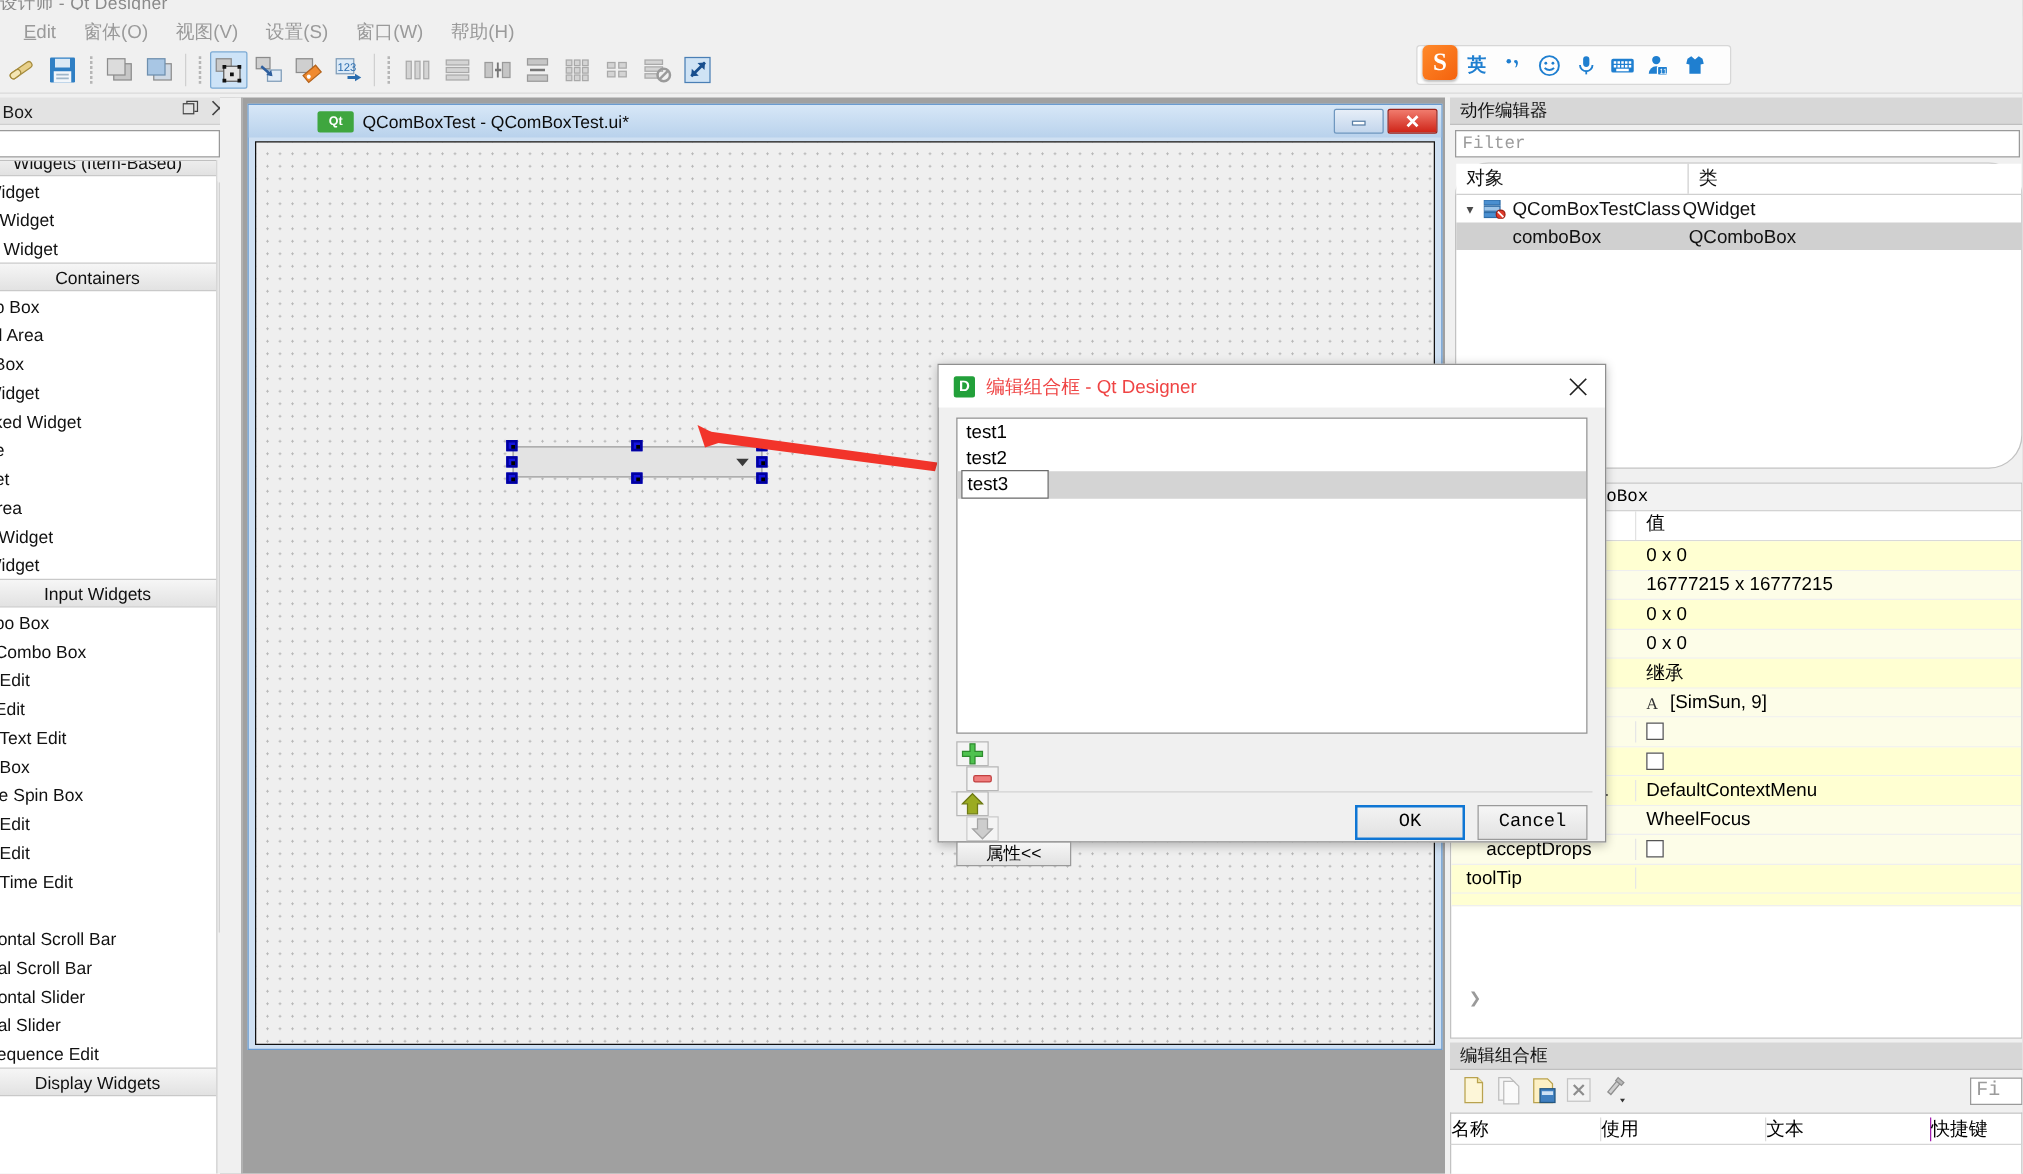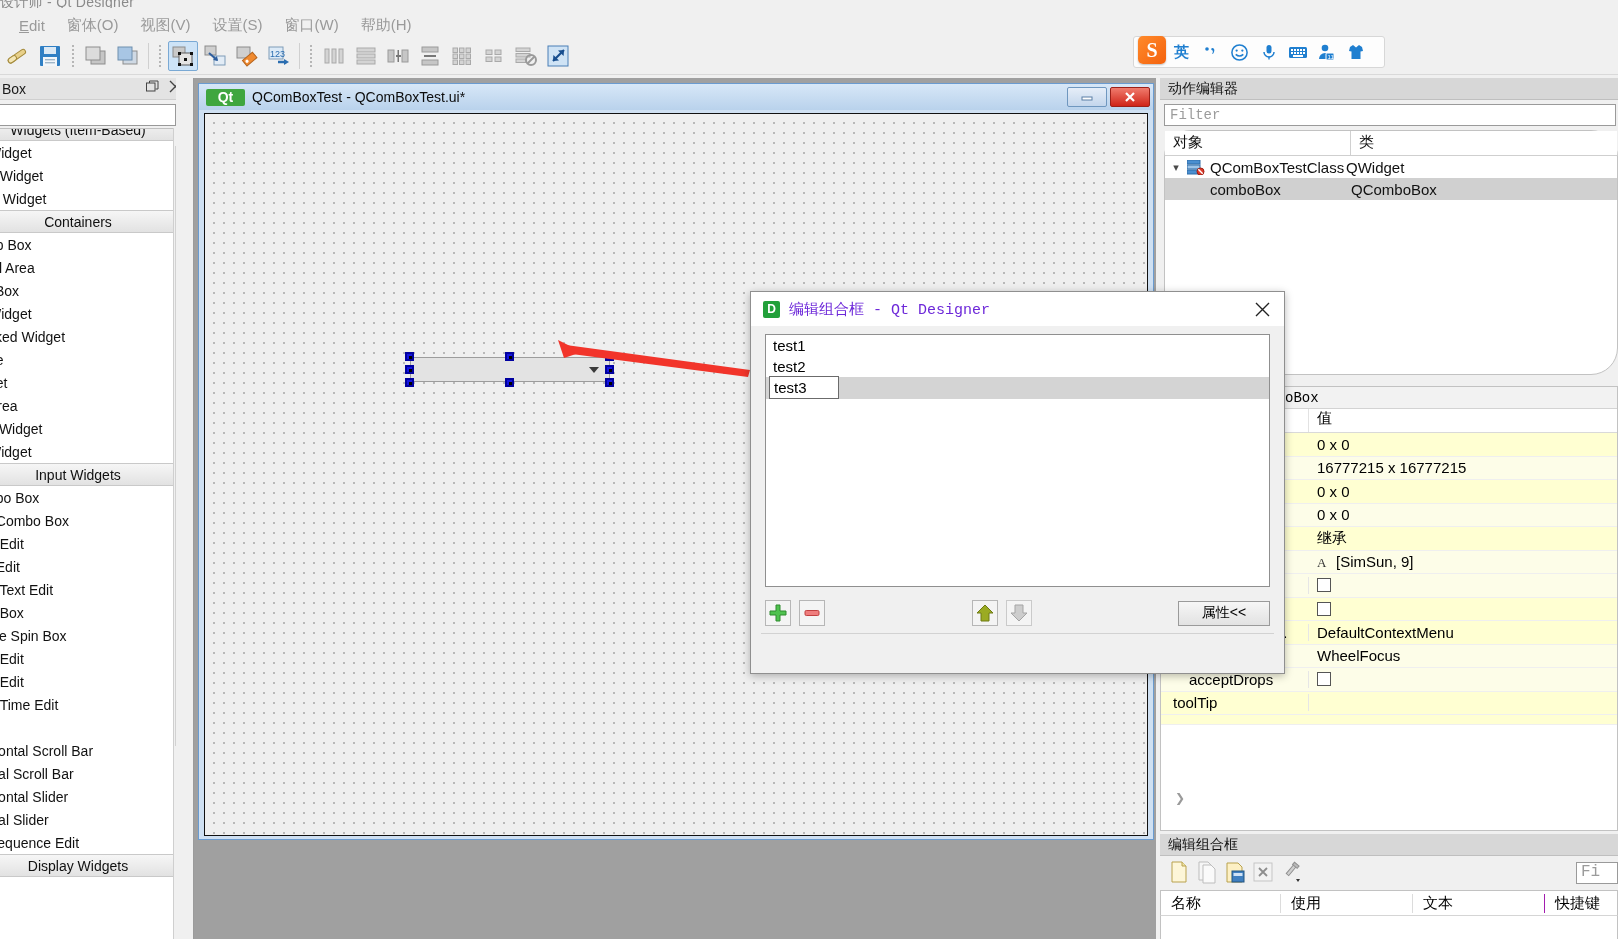--- a/index.html
+++ b/index.html
@@ -99,23 +99,23 @@
                     border-right:1px solid #9b9b9b; }
   .formwin {
     position:absolute; left:22px; top:5px; width:956px; height:757px;
     background:#cfe0f2; border:1px solid #6a9bd0;
   }
   .formwin-tb {
     position:absolute; left:0; top:0; width:954px; height:26px;
     background:linear-gradient(to bottom,#d7e7f7,#b9d2ec);
     display:flex; align-items:center; padding-left:7px;
   }
-  .qt-icon { width:39px; height:17px; background:#3fa63f; color:#fff; font-size:14px;
+  .qt-icon { width:29px; height:17px; background:#3fa63f; color:#fff; font-size:10px;
              display:flex; align-items:center; justify-content:center; border-radius:2px;
-             font-weight:bold; font-family:"Liberation Sans",sans-serif; }
+             font-weight:bold; font-family:"Liberation Sans",sans-serif;margin-left:48px; }
   .formwin-title { margin-left:7px; font-size:14px; color:#0c0c0c; white-space:nowrap; }
   .formwin-btns { position:absolute; right:3px; top:3px; display:flex; gap:3px; }
   .wbtn { width:40px; height:20px; border:1px solid #6f97bf; border-radius:2px;
           display:flex; align-items:center; justify-content:center; }
   .wbtn.min { background:linear-gradient(to bottom,#e6eef8,#c3d6ec); }
   .wbtn.close { background:linear-gradient(to bottom,#f07b6d,#cf2418); border-color:#9b2018; color:#fff;
                 font-size:14px; font-weight:bold; }
   .canvas {
     position:absolute; left:5px; top:29px; width:944px; height:723px;
     background:#efefef; border:1px solid #111;
@@ -167,21 +167,21 @@
   .prow .v { flex:1; padding-left:8px; display:flex; align-items:center; gap:6px; white-space:nowrap; }
   .prow.y  { background:#ffffd2; }
   .prow.y2 { background:#fdfde8; }
   .cbx { width:14px; height:14px; border:1px solid #555; background:#fff; display:inline-block; }
 
   
   .actwrap { position:absolute; left:4px; top:756px; width:458px; height:183px; }
   .act-tools { height:34px; background:#f0f0f0; display:flex; align-items:center; padding-left:8px; gap:6px; }
   .act-head { display:flex; height:26px; background:#fff; border:1px solid #c2c2c2; border-bottom:1px solid #d5d5d5;
               align-items:center; font-size:15px; }
-  .act-head > div { padding-left:10px; }
+  .act-head > div { }
 
   .vsplit { position:absolute; left:0; top:0; width:4px; height:861px; background:#f0f0f0; }
 </style>
 </head>
 <body>
 
 <div id="root">
 
   <div class="titlebar">设计师 - Qt Designer</div>
 
@@ -676,40 +676,40 @@
       </div>
       <div style="height:120px;background:#fff;border:1px solid #c2c2c2;border-top:none;"></div>
     </div>
   </div>
 
   <div style="position:absolute;left:750px;top:291px;width:535px;height:383px;background:#f0f0f0;border:1px solid #8f8f8f;box-shadow:0 2px 8px rgba(0,0,0,.28);">
 
     <div style="height:34px;background:#fff;display:flex;align-items:center;padding-left:12px;">
       <span style="width:17px;height:17px;background:#22a03a;color:#fff;font-size:12px;font-weight:bold;
                    display:flex;align-items:center;justify-content:center;border-radius:2px;">D</span>
-      <span style="margin-left:9px;font-size:15px;color:#6d28d9;font-family:Liberation Mono, monospace;">编辑组合框 - Qt Designer</span>
+      <span style="margin-left:9px;font-size:15px;color:#ef4444;">编辑组合框 - Qt Designer</span>
       <span style="flex:1"></span>
       <span style="width:44px;height:34px;display:flex;align-items:center;justify-content:center;">
         <svg width="15" height="15" viewBox="0 0 15 15">
             <path d="M1 1 L14 14 M14 1 L1 14" stroke="#222" stroke-width="1.4"></path>
           </svg>
       </span>
     </div>
 
     <div style="padding:8px 14px 0 14px;">
       <div style="height:253px;background:#fff;border:1px solid #8f8f8f;overflow:hidden;">
         <div style="height:21px;display:flex;align-items:center;padding-left:7px;font-size:15px;">test1</div>
         <div style="height:21px;display:flex;align-items:center;padding-left:7px;font-size:15px;">test2</div>
         <div style="height:22px;background:#d4d4d4;display:flex;align-items:center;position:relative;">
           <span style="position:absolute;left:3px;top:-1px;width:70px;height:23px;background:#fff;border:1px solid #6b6b6b;
                        display:flex;align-items:center;padding-left:4px;font-size:15px;">test3</span>
         </div>
       </div>
 
-      <div style="height:40px;display:flex;align-items:center;margin-top:6px;">
+      <div style="height:40px;display:flex;align-items:flex-start;margin-top:6px;flex-direction:column;">
         <span style="width:26px;height:26px;border:1px solid #b6b6b6;background:#f4f4f4;display:flex;align-items:center;justify-content:center;">
           <svg width="18" height="18" viewBox="0 0 18 18">
               <path d="M7 1 H11 V7 H17 V11 H11 V17 H7 V11 H1 V7 H7 Z" fill="#4fc24f" stroke="#2e8b2e"></path>
             </svg>
         </span>
         <span style="width:26px;height:26px;border:1px solid #b6b6b6;background:#f4f4f4;display:flex;align-items:center;justify-content:center;margin-left:8px;">
           <svg width="18" height="18" viewBox="0 0 18 18">
               <rect x="2" y="6.5" width="14" height="5" rx="1.3" fill="#ef7d7d" stroke="#c14040"></rect>
             </svg>
         </span>
@@ -724,16 +724,24 @@
               <path d="M9 17 L17 9 H13 V1 H5 V9 H1 Z" fill="#cdcdcd" stroke="#a5a5a5"></path>
             </svg>
         </span>
         <span style="flex:1"></span>
         <span style="width:92px;height:25px;border:1px solid #9a9a9a;background:linear-gradient(to bottom,#f6f6f6,#e2e2e2);
                      display:flex;align-items:center;justify-content:center;font-size:14px;">属性&lt;&lt;</span>
       </div>
 
       <div style="height:1px;background:#d2d2d2;margin:0 -4px 0 -4px;"></div>
 
+      <div style="height:47px;display:flex;align-items:center;justify-content:flex-end;gap:10px;">
+        <span style="width:88px;height:28px;border:2px solid #0f76d4;background:linear-gradient(to bottom,#f2f2f2,#e2e2e2);
+                     display:flex;align-items:center;justify-content:center;font-size:15px;
+                     font-family:'Liberation Mono',monospace;">OK</span>
+        <span style="width:88px;height:28px;border:1px solid #9a9a9a;background:linear-gradient(to bottom,#f6f6f6,#e2e2e2);
+                     display:flex;align-items:center;justify-content:center;font-size:15px;
+                     font-family:'Liberation Mono',monospace;">Cancel</span>
+      </div>
     </div>
   </div>
 
 </div>
 
 </body></html>

